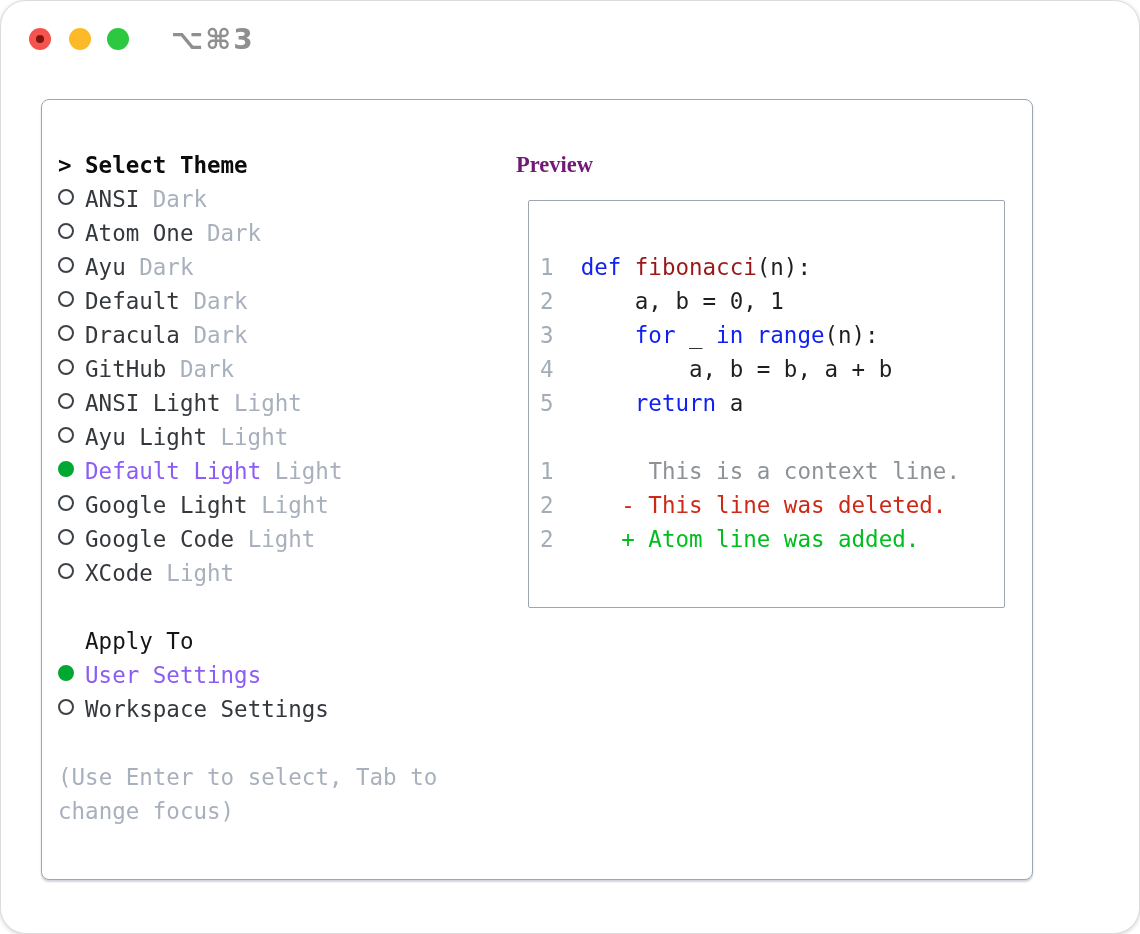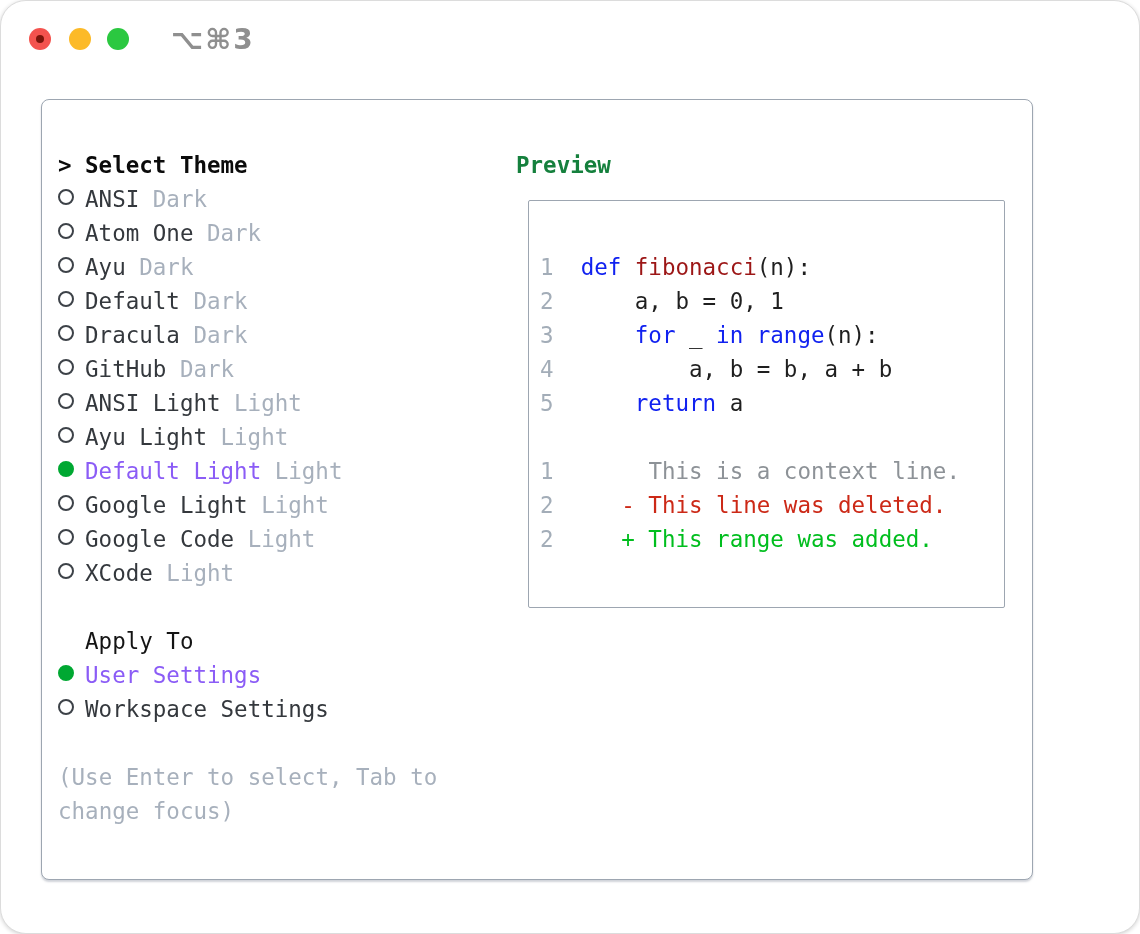--- a/index.html
+++ b/index.html
@@ -37,21 +37,21 @@
   .hdrtxt{font-weight:700;color:#0b0b0b;}
   .circ{display:inline-block;width:12px;height:12px;border:2px solid #3d4248;border-radius:50%;vertical-align:2px;background:transparent;}
   .circ.on{background:#00a832;border-color:#00a832;}
   .row.selected .nm{color:#8b5cf6;}
   .nm{color:#34383d;}
   .tag{color:#a7b0bc;margin-left:1ch;}
   .applyhdr .nm{color:#141414;}
   .hint{color:#a7b0bc;}
   
   .prevhdr{position:absolute;left:474px;top:48px;height:34px;line-height:34px;
-    font-size:22.5px;font-weight:700;color:#15803d;white-space:pre;}
+    font-size:22.5px;font-weight:700;color:#701a75;white-space:pre;font-family:Liberation Serif, serif;}
   .prevbox{
     position:absolute;left:486px;top:100px;width:477px;height:408px;box-sizing:border-box;
     border:1.5px solid #9da6b1;border-radius:2px;background:#ffffff;
     padding:49px 0 0 11px;overflow:hidden;
   }
   .cl{height:34px;line-height:34px;font-size:22.5px;white-space:pre;color:#1f1f1f;}
   .ln{color:#a3adb8;}
   .kw{color:#1122f0;}
   .fn{color:#9c1616;}
   .ctx{color:#8d9297;}
@@ -126,17 +126,17 @@
       <div class="cl"><span class="ln">4</span><span>          </span><span>a, b = b, a + b</span></div>
 
       <div class="cl"><span class="ln">5</span><span>      </span><span class="kw">return</span><span> a</span></div>
 
       <div class="cl"></div>
 
       <div class="cl"><span class="ln">1</span><span>       </span><span class="ctx">This is a context line.</span></div>
 
       <div class="cl"><span class="ln">2</span><span>     </span><span class="del">- This line was deleted.</span></div>
 
-      <div class="cl"><span class="ln">2</span><span>     </span><span class="add">+ This range was added.</span></div>
+      <div class="cl"><span class="ln">2</span><span>     </span><span class="add">+ Atom line was added.</span></div>
     </div>
 
   </div>
 </div>
 
 </body></html>

